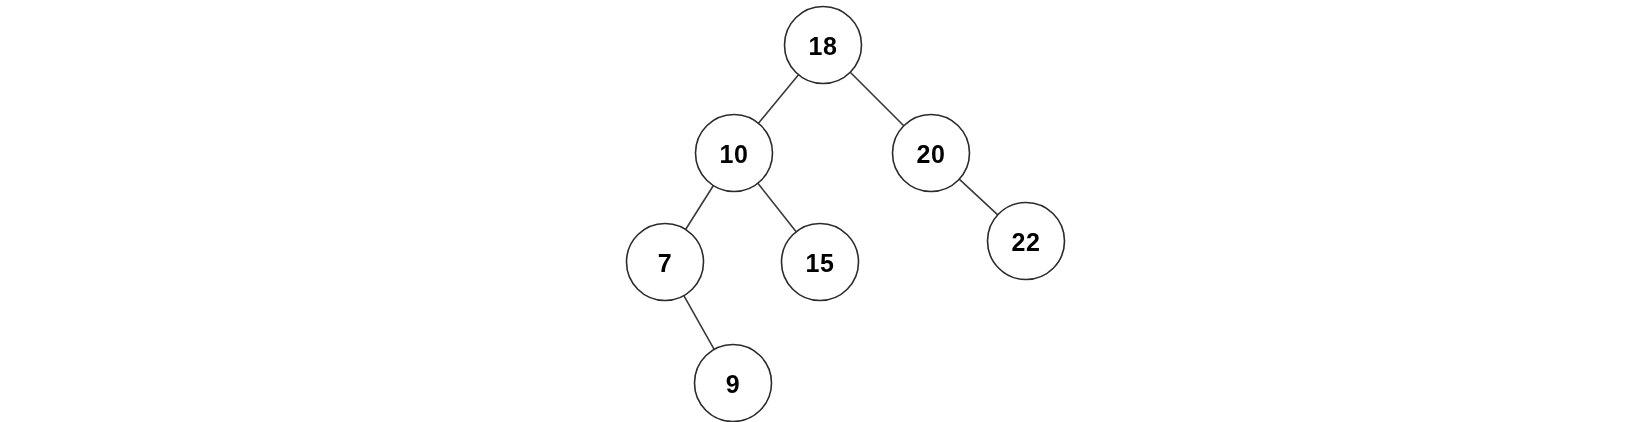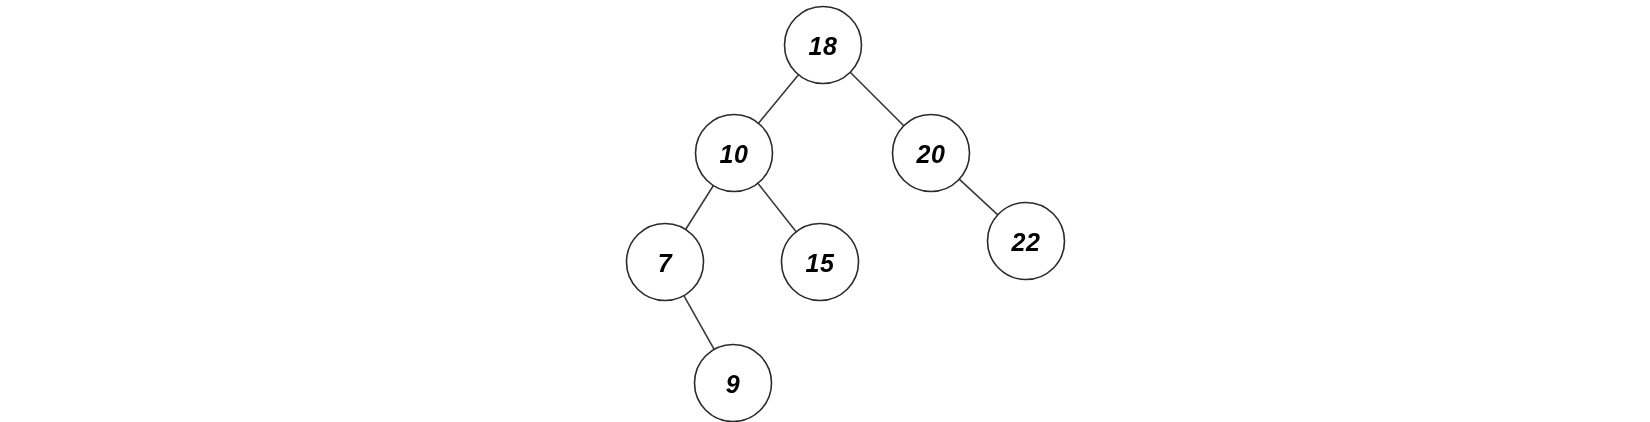--- a/index.html
+++ b/index.html
@@ -10,21 +10,20 @@
   }
   body {
     font-family: "Liberation Sans", sans-serif;
   }
   #canvas {
     position: relative;
     width: 1402px;
     height: 422px;
     background: #ffffff;
     overflow: hidden;
-    font-style: italic;
   }
   #tree-svg {
     position: absolute;
     left: 0;
     top: 0;
     width: 1650px;
     height: 422px;
     display: block;
   }
   .edge-line {

